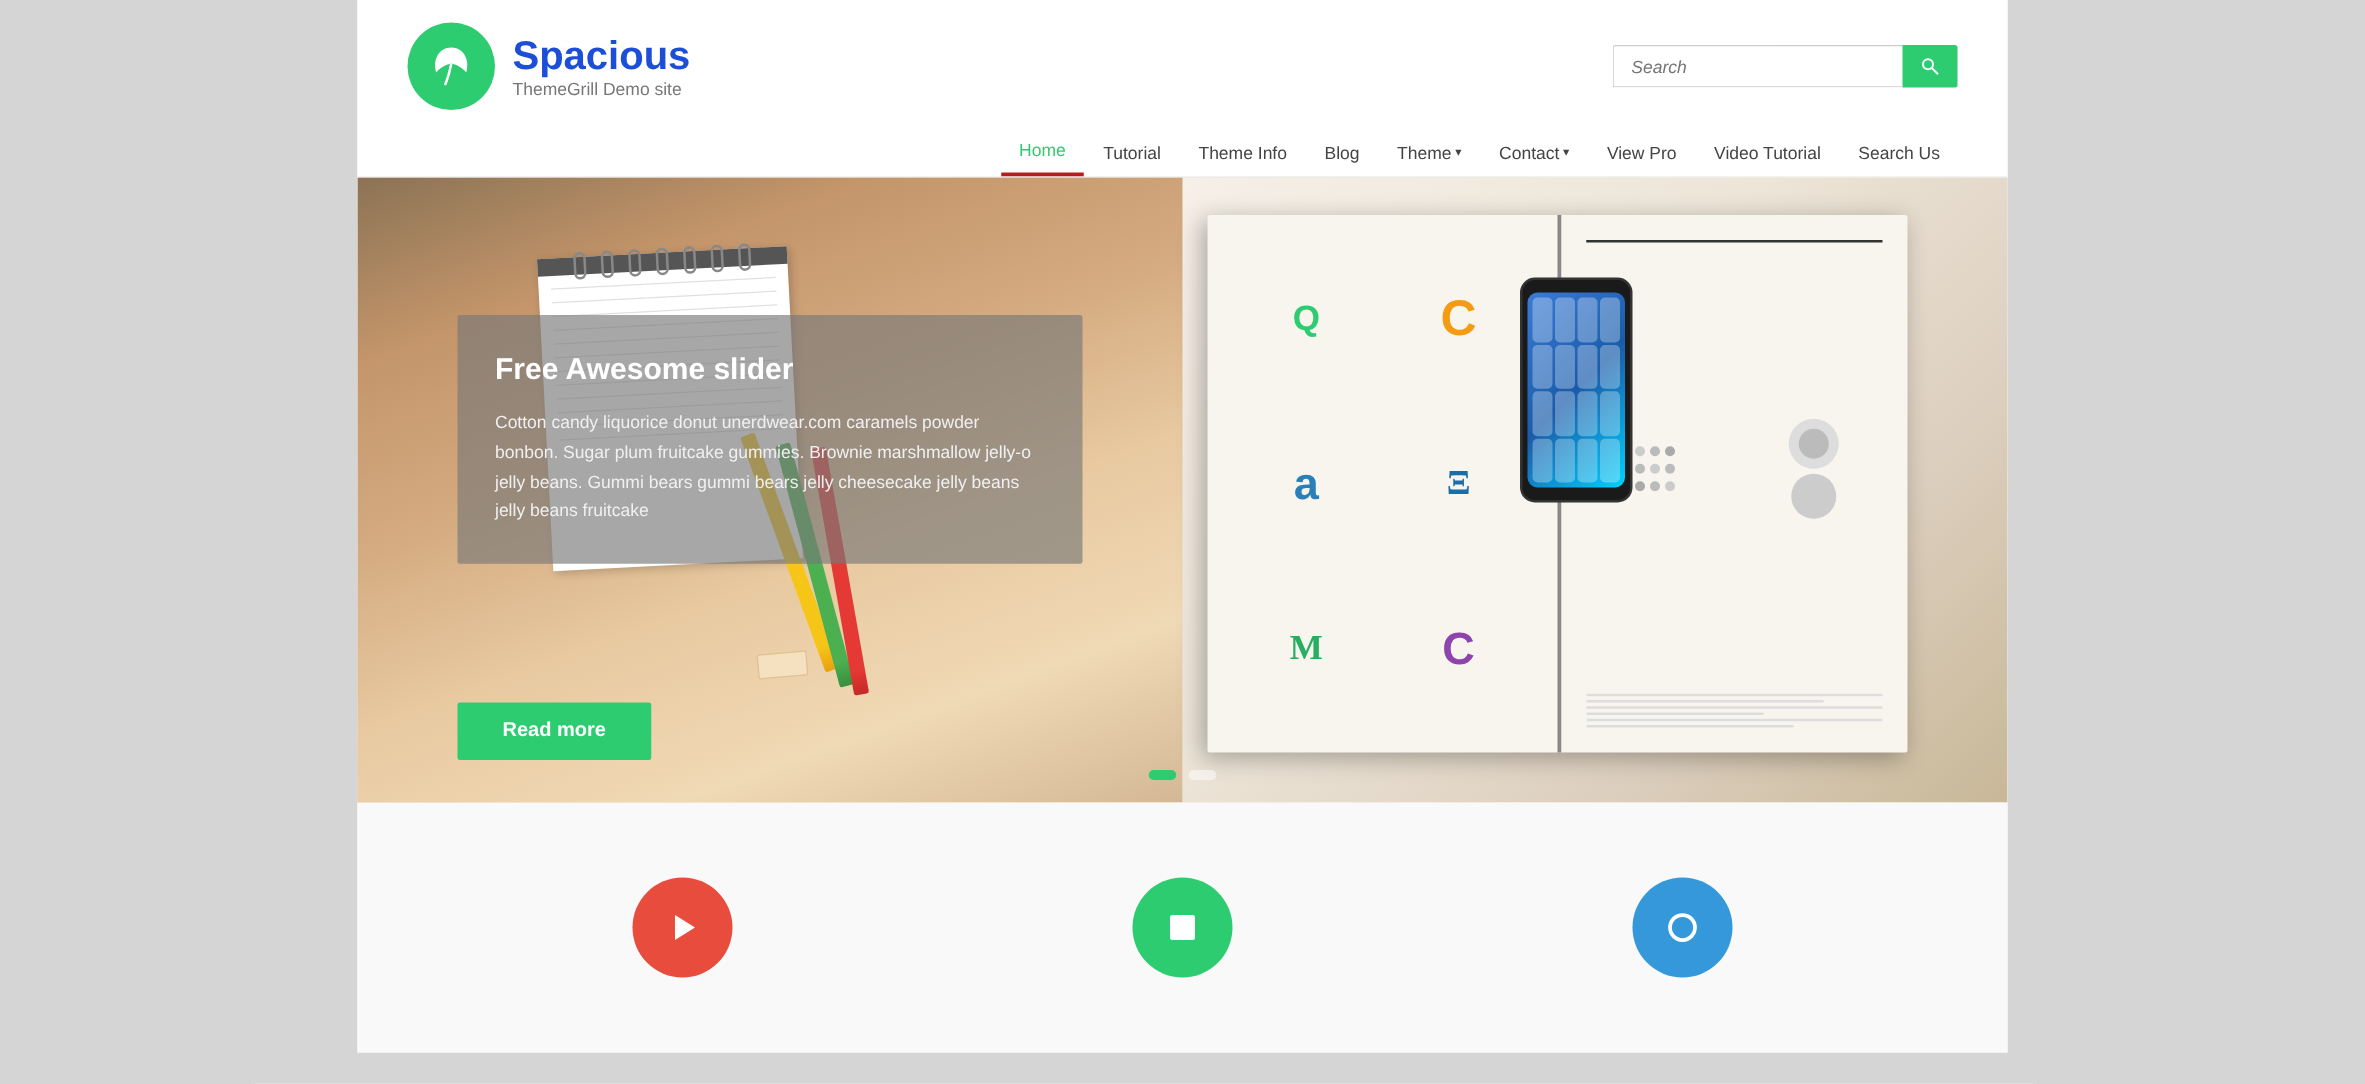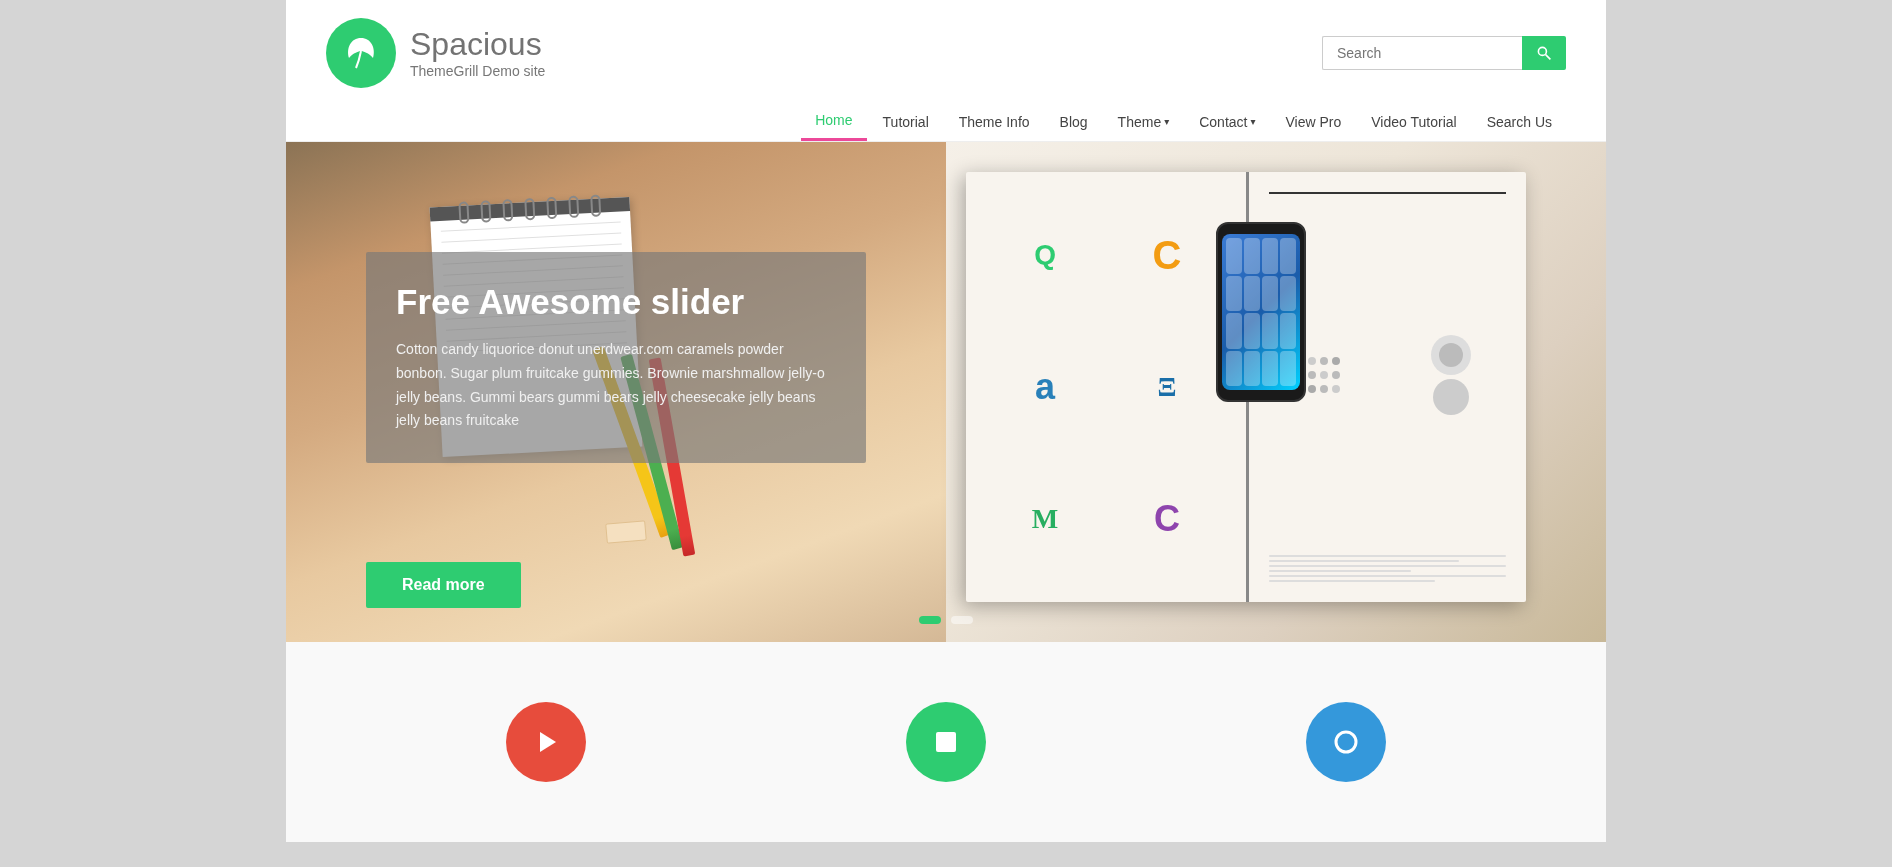--- a/index.html
+++ b/index.html
@@ -46,41 +46,42 @@
       width: 40px;
       height: 40px;
       fill: #fff;
     }
     .logo-text-area {
       display: flex;
       flex-direction: column;
     }
     .site-title {
       font-size: 32px;
-      font-weight: 400;
-      color: #737373;
+      font-weight: 700;
+      color: #1d4ed8;
       line-height: 1.1;
     }
     .site-tagline {
       font-size: 14px;
       color: #777;
     }
     .search-area {
       display: flex;
       align-items: center;
     }
     .search-input {
       border: 1px solid #ccc;
       border-right: none;
       padding: 8px 14px;
       font-size: 14px;
-      width: 200px;
+      width: 232px;
       outline: none;
       color: #999;
       border-radius: 2px 0 0 2px;
+      font-style: italic;
     }
     .search-btn {
       background: #2ecc71;
       border: none;
       padding: 9px 14px;
       cursor: pointer;
       border-radius: 0 2px 2px 0;
       display: flex;
       align-items: center;
       justify-content: center;
@@ -106,21 +107,21 @@
       cursor: pointer;
       position: relative;
       white-space: nowrap;
       text-decoration: none;
       display: flex;
       align-items: center;
       gap: 3px;
     }
     .nav-item.active {
       color: #2ecc71;
-      border-bottom: 3px solid #ec4899;
+      border-bottom: 3px solid #b91c1c;
     }
     .nav-item .caret {
       font-size: 10px;
       color: inherit;
     }
 
     
     .hero {
       position: relative;
       width: 100%;
@@ -296,21 +297,21 @@
     .hero-overlay {
       position: absolute;
       left: 80px;
       top: 110px;
       width: 500px;
       background: rgba(120,120,120,0.65);
       padding: 30px 30px 30px 30px;
       border-radius: 2px;
     }
     .hero-title {
-      font-size: 35px;
+      font-size: 24px;
       font-weight: 700;
       color: #fff;
       margin-bottom: 16px;
     }
     .hero-desc {
       font-size: 14px;
       color: #f0f0f0;
       line-height: 1.7;
       margin-bottom: 0;
     }

